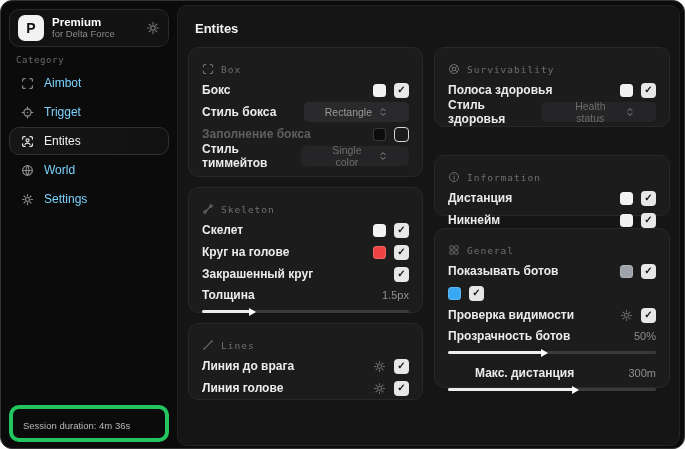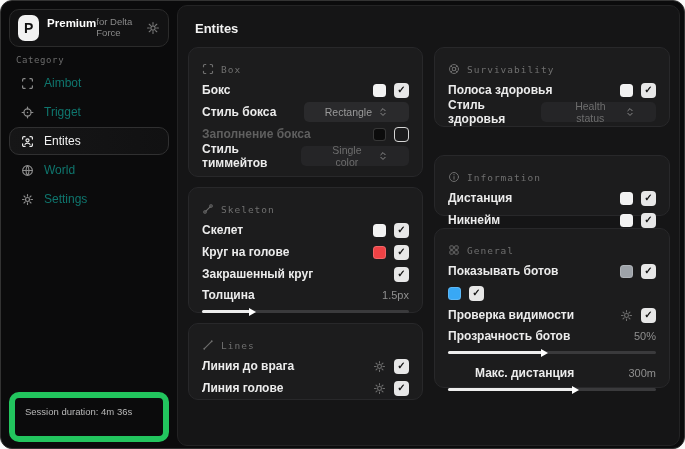--- a/index.html
+++ b/index.html
@@ -10,39 +10,39 @@
   }
   
   .sidebar{position:absolute;left:0;top:0;width:176px;height:100%;}
   .brand{
     position:absolute;left:8px;top:8px;width:160px;height:38px;box-sizing:border-box;
     border:1px solid #2b2b2b;border-radius:10px;background:#121213;
     display:flex;align-items:center;gap:8px;padding:0 8px;
   }
   .logo{width:26px;height:26px;border-radius:7px;background:#f2f2f2;color:#111;
     display:flex;align-items:center;justify-content:center;font-weight:bold;font-size:14px;}
-  .brand-txt{display:flex;flex-direction:row;line-height:1.15;}
+  .brand-txt{display:flex;flex-direction:column;line-height:1.15;}
   .brand-title{font-size:11.5px;font-weight:bold;color:#fff;}
   .brand-sub{font-size:9.5px;color:#8a8a8a;}
   .brand-gear{margin-left:auto;color:#777;display:flex;}
   .cat-label{
     position:absolute;left:15px;top:54px;font-family:"DejaVu Sans Mono",monospace;
     font-size:9px;color:#6c6c6c;letter-spacing:.6px;
   }
   .nav{position:absolute;left:8px;top:68px;width:160px;display:flex;flex-direction:column;gap:1px;}
   .nav-item{
     height:28px;display:flex;align-items:center;gap:10px;padding:0 11px;box-sizing:border-box;
-    border:1px solid transparent;border-radius:10px;color:#0f766e;font-size:12px;cursor:pointer;
+    border:1px solid transparent;border-radius:10px;color:#7dd3fc;font-size:12px;cursor:pointer;
   }
   .nav-item .nico{display:flex;color:#8b8b8b;}
   .nav-item.active{color:#f2f2f2;border-color:#303031;background:linear-gradient(90deg,#161617,#111112);}
   .nav-item.active .nico{color:#e8e8e8;}
   .session{
     position:absolute;left:8px;bottom:6px;width:160px;height:37px;box-sizing:border-box;
-    border:6px solid #22c55e;border-radius:10px;display:flex;align-items:flex-end;padding:19px 10px;
+    border:4px solid #22c55e;border-radius:10px;display:flex;align-items:flex-end;padding:7px 10px;
   }
   .session span{font-size:9.5px;color:#b9b9b9;}
   
   .main{
     position:absolute;left:176px;top:4px;width:503px;height:441px;box-sizing:border-box;
     background:#151516;border:1px solid #232324;border-radius:10px;
   }
   .main-title{position:absolute;left:17px;top:15px;font-size:13px;font-weight:bold;color:#f2f2f2;}
   .card{
     position:absolute;box-sizing:border-box;background:#1c1c1d;border:1px solid #28282a;

